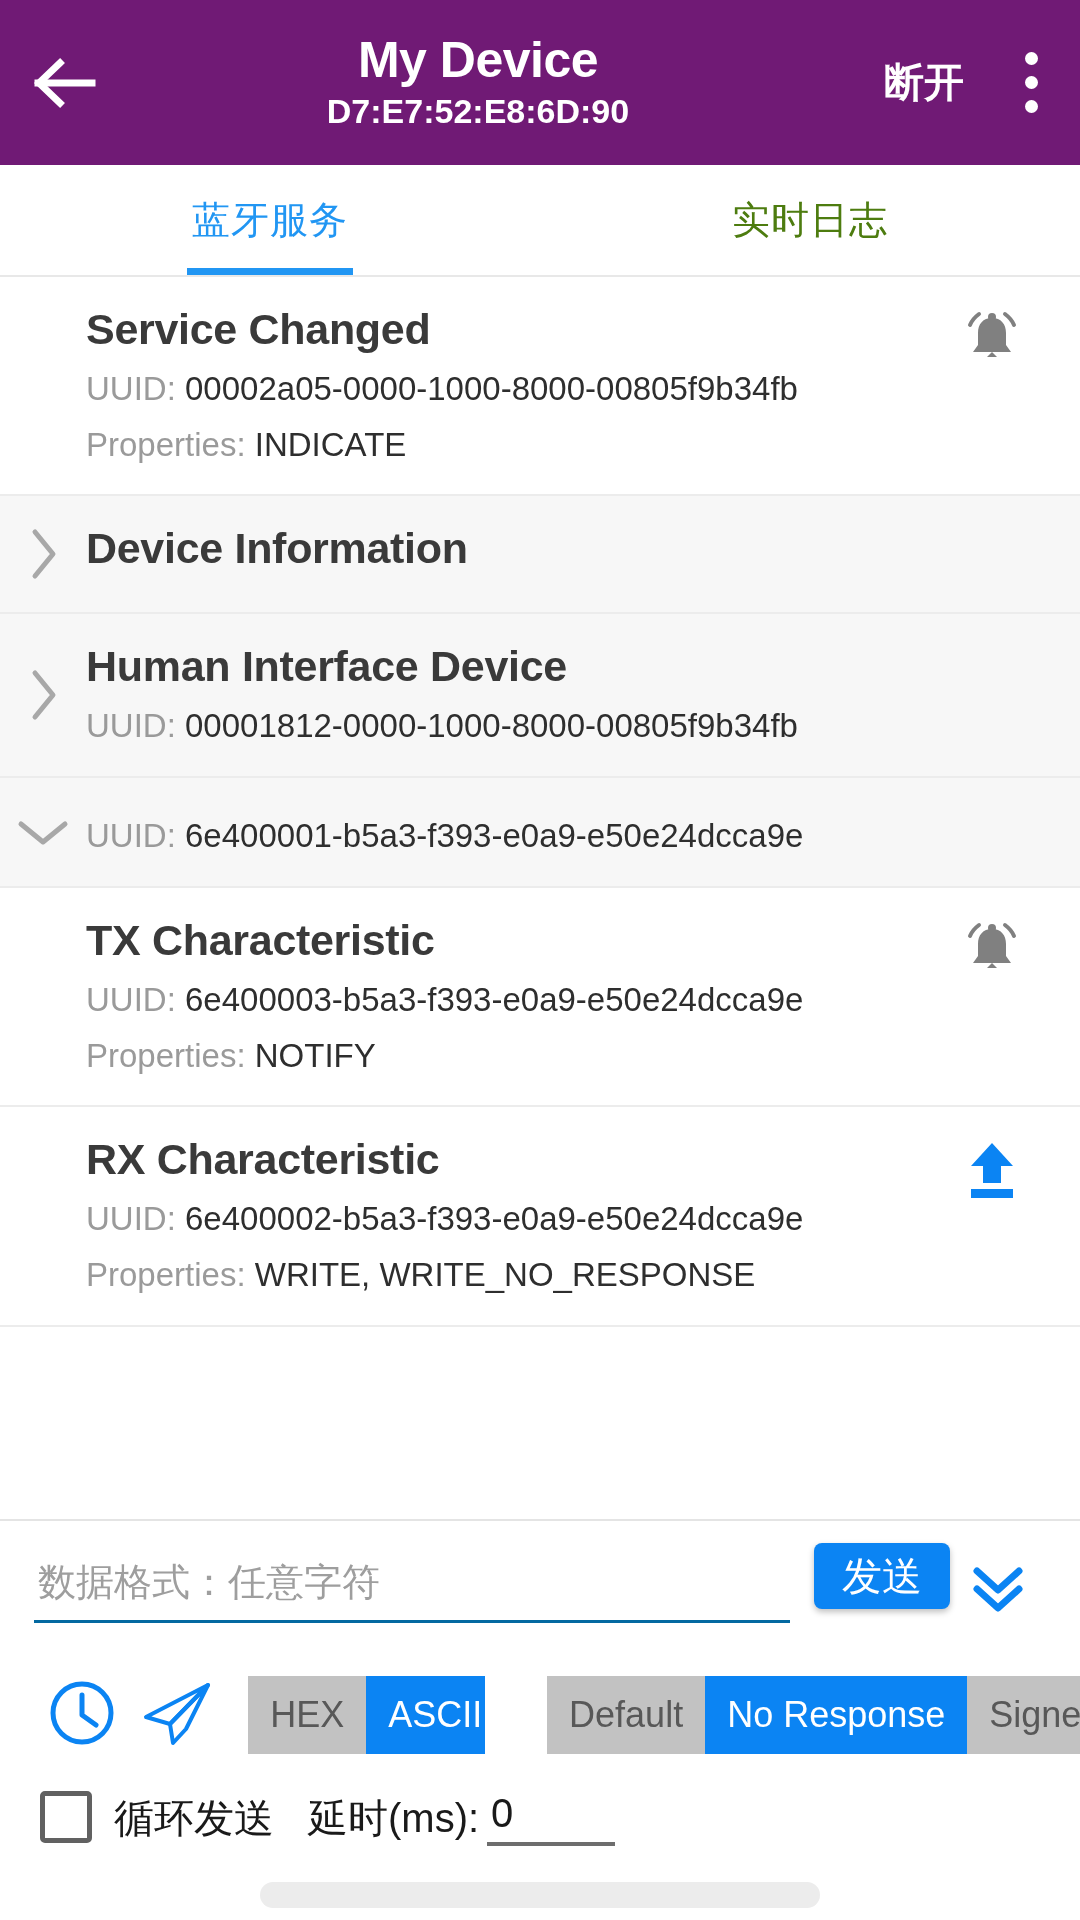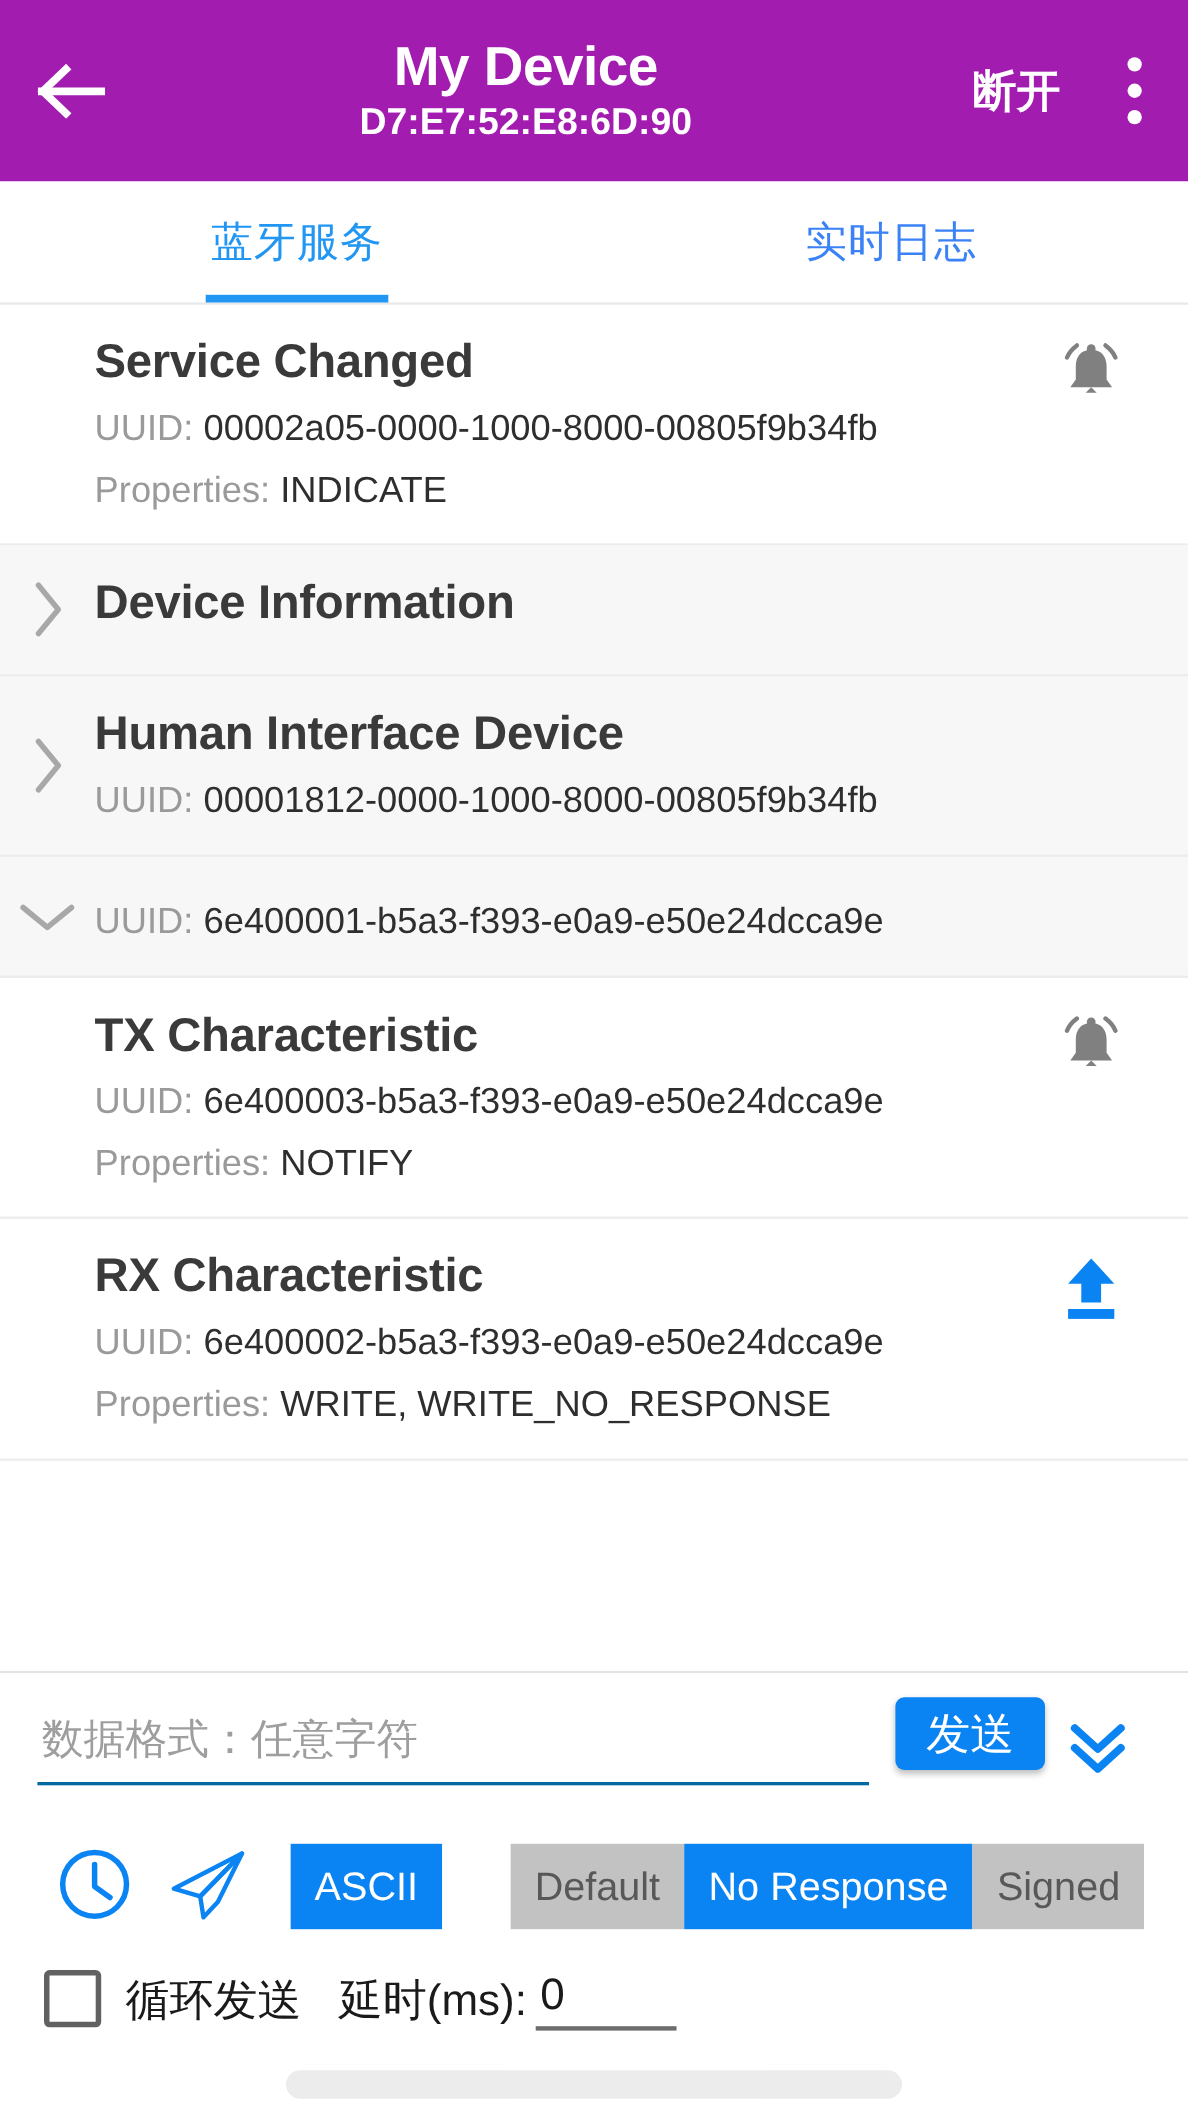--- a/index.html
+++ b/index.html
@@ -6,21 +6,21 @@
   html, body {
     width:1080px; height:1920px;
     background:#ffffff;
     font-family:"Liberation Sans", sans-serif;
     overflow:hidden;
   }
   #app { width:1080px; height:1920px; position:relative; display:flex; flex-direction:column; }
 
   
   .appbar{
-    height:165px; background:#a21caf; flex:0 0 165px;
+    height:165px; background:#701a75; flex:0 0 165px;
     display:flex; align-items:center; position:relative;
   }
   .back-btn{
     width:130px; height:165px; display:flex; align-items:center; justify-content:center;
     flex:0 0 130px;
   }
   .back-btn svg{ display:block; }
   .title-block{
     flex:1 1 auto; display:flex; flex-direction:column;
     align-items:center; justify-content:center; margin-left:-40px;
@@ -43,21 +43,21 @@
   }
   .overflow-btn i{ width:13px; height:13px; border-radius:50%; background:#fff; display:block; }
 
   
   .tabbar{
     height:112px; flex:0 0 112px; background:#fff; display:flex;
     border-bottom:2px solid #e8e8e8; position:relative;
   }
   .tab{
     flex:1 1 50%; display:flex; align-items:center; justify-content:center;
-    font-size:38px; color:#3b82f6; position:relative; letter-spacing:1px;
+    font-size:38px; color:#4d7c0f; position:relative; letter-spacing:1px;
   }
   .tab.active{ color:#2196f3; }
   .tab.active::after{
     content:""; position:absolute; left:50%; transform:translateX(-50%);
     bottom:0; width:166px; height:7px; background:#2196f3;
   }
 
   
   .list{ flex:1 1 auto; overflow:hidden; background:#fff; }
   .row{
@@ -334,20 +334,21 @@
     <div class="icon-btn">
       <span>
         <svg width="80" height="72" viewBox="0 0 80 72" aria-hidden="true">
           <path d="M70 8 L8 40 L32 47 Z" stroke="#0b84f3" stroke-width="4" fill="none" stroke-linejoin="round"></path>
           <path d="M70 8 L32 47 L35 66 L48 52 Z" stroke="#0b84f3" stroke-width="4" fill="none" stroke-linejoin="round"></path>
         </svg>
       </span>
     </div>
 
     <div class="seg">
+      <div class="seg-item">HEX</div>
       <div class="seg-item on">ASCII</div>
     </div>
 
     <div class="seg group2">
       <div class="seg-item">Default</div>
       <div class="seg-item on">No Response</div>
       <div class="seg-item">Signed</div>
     </div>
   </div>
 

